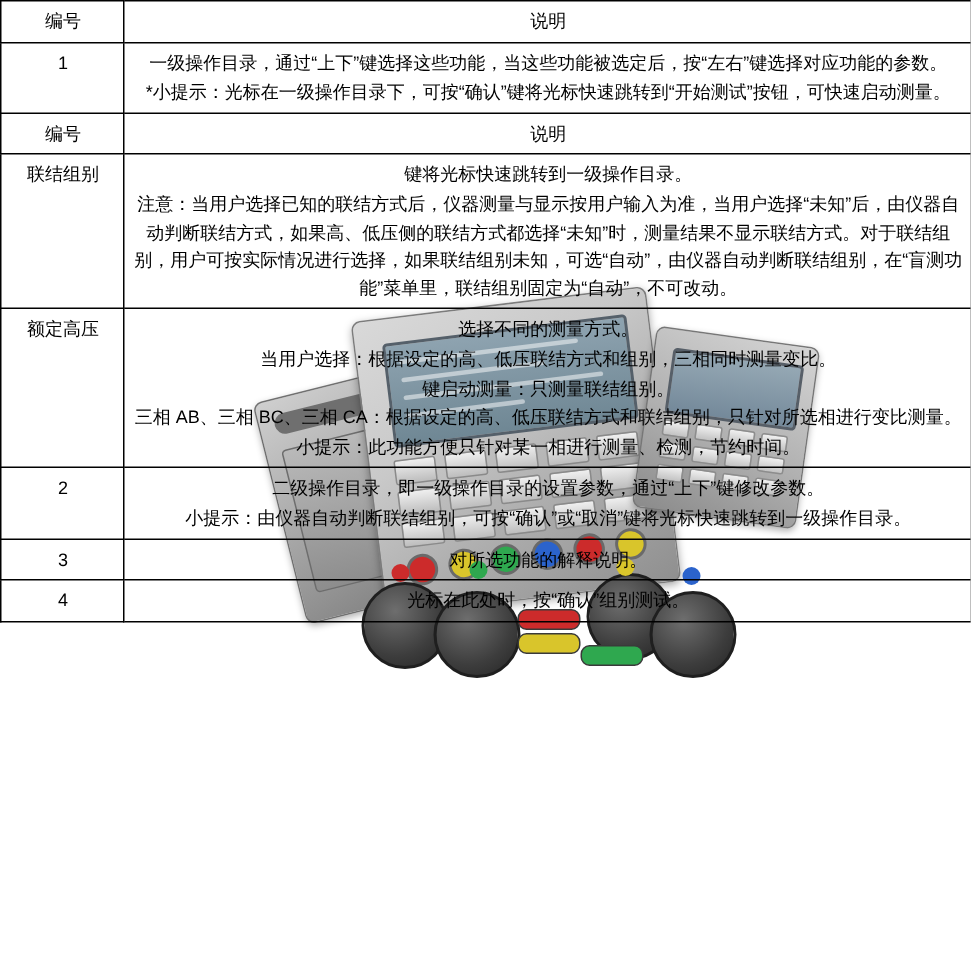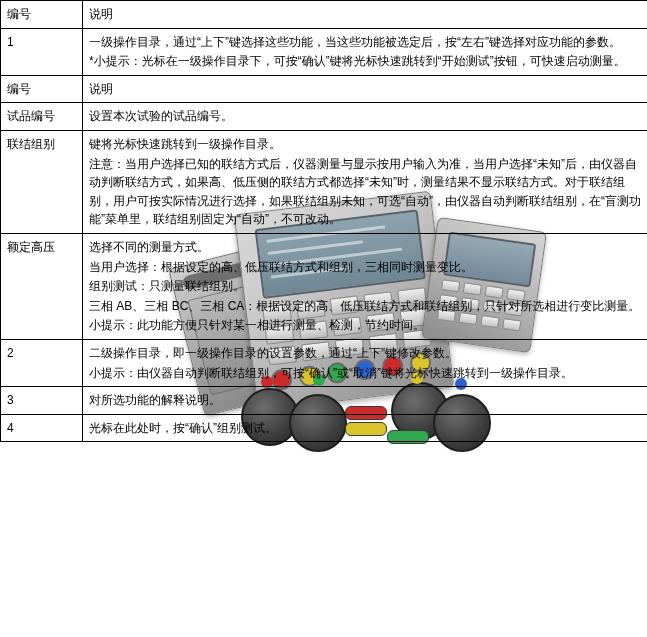--- a/index.html
+++ b/index.html
@@ -21,20 +21,21 @@
     width: 647px;
     height: 637px;
   }
   table.spec {
     border-collapse: collapse;
     width: 647px;
     table-layout: fixed;
     position: relative;
     z-index: 2;
     background: transparent;
+    text-align: center;
   }
   table.spec col.c1 { width: 82px; }
   table.spec col.c2 { width: 565px; }
   table.spec td {
     border: 1px solid #000000;
     vertical-align: top;
     padding: 4px 5px 4px 6px;
     font-size: 12px;
     line-height: 1.55;
     background: transparent;
@@ -314,43 +315,37 @@
         </td>
       </tr>
 
       <tr>
         <td class="label">编号</td>
         <td>
           <p class="para">说明</p>
         </td>
       </tr>
 
-      <tr>
-        <td class="label">试品编号</td>
-        <td>
-          <p class="para">设置本次试验的试品编号。</p>
-        </td>
-      </tr>
 
 
 
       <tr>
         <td class="label">联结组别</td>
         <td>
           <p class="para">键将光标快速跳转到一级操作目录。</p>
           <p class="para">注意：当用户选择已知的联结方式后，仪器测量与显示按用户输入为准，当用户选择“未知”后，由仪器自动判断联结方式，如果高、低压侧的联结方式都选择“未知”时，测量结果不显示联结方式。对于联结组别，用户可按实际情况进行选择，如果联结组别未知，可选“自动”，由仪器自动判断联结组别，在“盲测功能”菜单里，联结组别固定为“自动”，不可改动。</p>
         </td>
       </tr>
 
       <tr>
         <td class="label">额定高压</td>
         <td>
           <p class="para">选择不同的测量方式。</p>
           <p class="para">当用户选择：根据设定的高、低压联结方式和组别，三相同时测量变比。</p>
-          <p class="para">组别测试：只测量联结组别。</p>
+          <p class="para">键启动测量：只测量联结组别。</p>
           <p class="para">三相 AB、三相 BC、三相 CA：根据设定的高、低压联结方式和联结组别，只针对所选相进行变比测量。</p>
           <p class="para">小提示：此功能方便只针对某一相进行测量、检测，节约时间。</p>
         </td>
       </tr>
 
       <tr>
         <td class="label">2</td>
         <td>
           <p class="para">二级操作目录，即一级操作目录的设置参数，通过“上下”键修改参数。</p>
           <p class="para">小提示：由仪器自动判断联结组别，可按“确认”或“取消”键将光标快速跳转到一级操作目录。</p>

